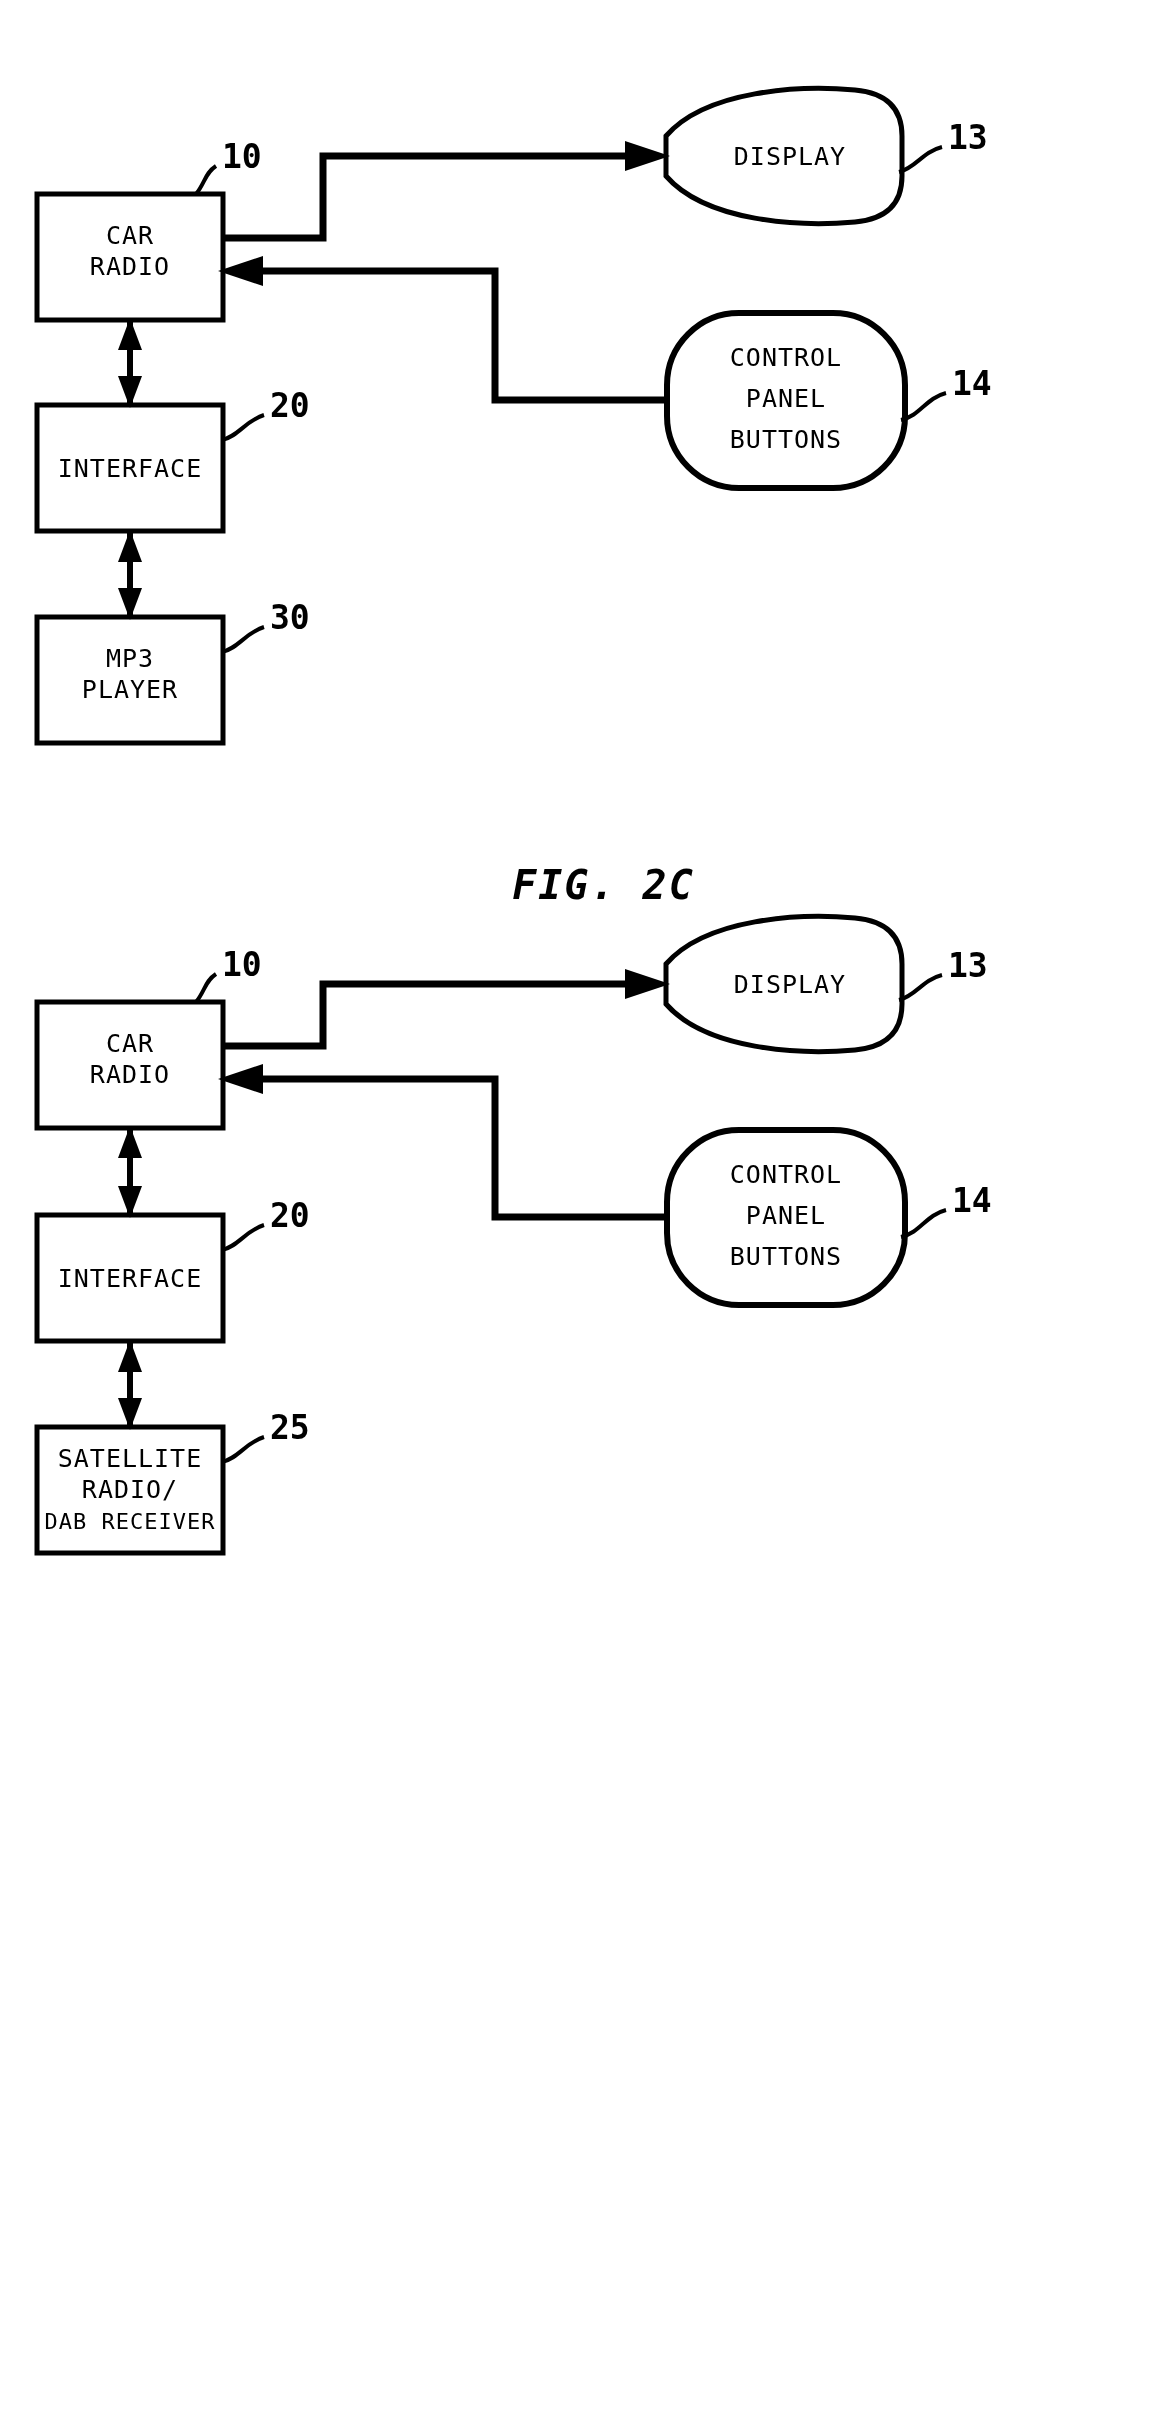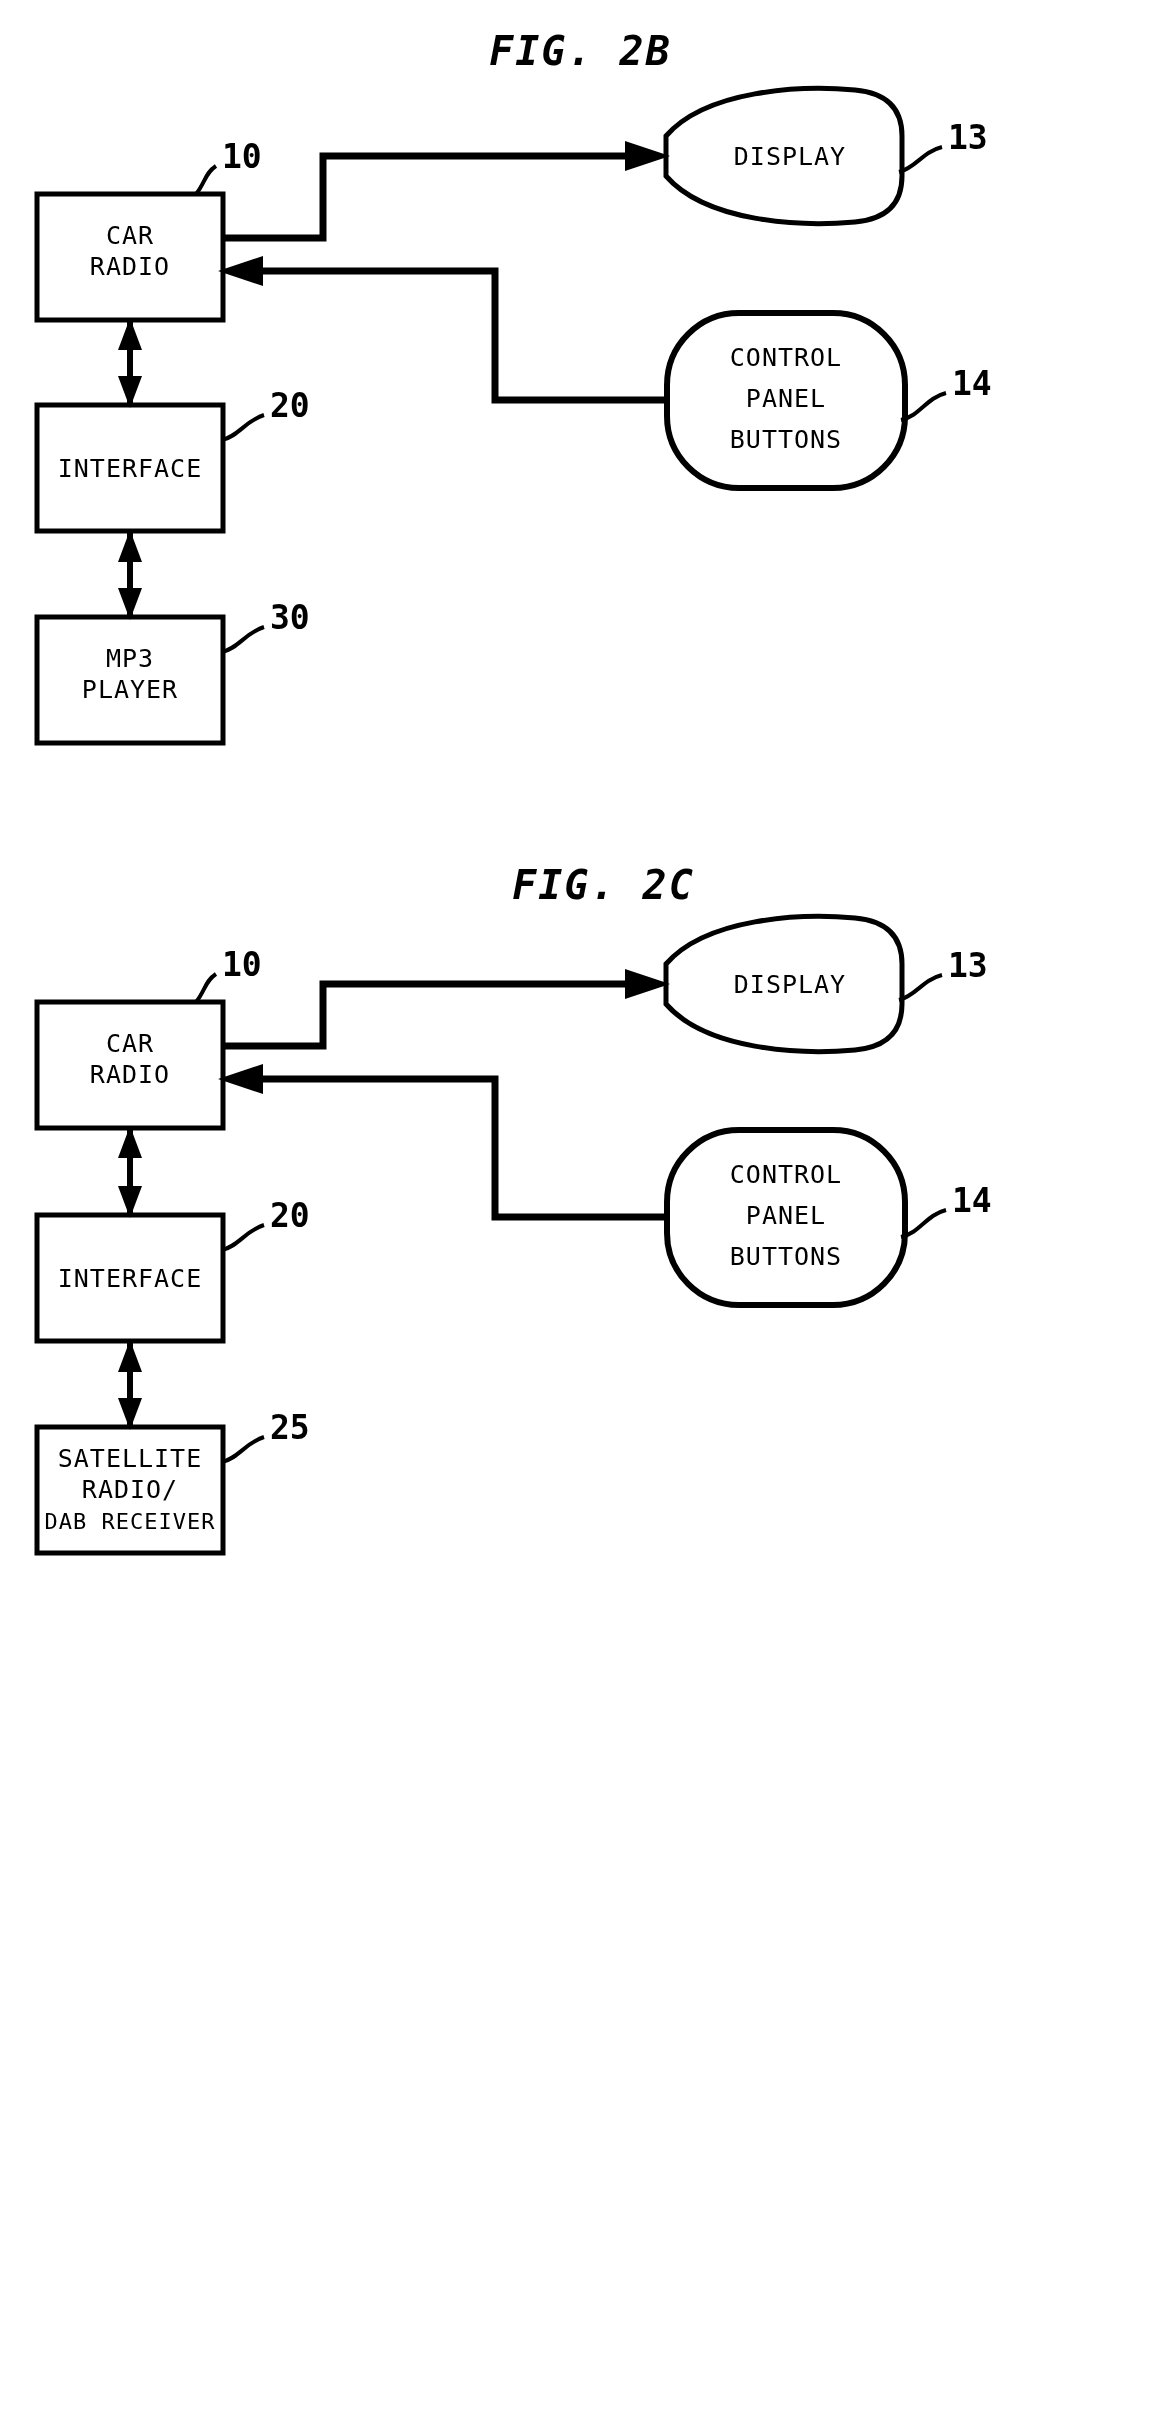--- a/index.html
+++ b/index.html
@@ -14,21 +14,20 @@
             letter-spacing:1px;text-anchor:middle;fill:#000;}
   .reftxt{font-family:"DejaVu Sans Mono",monospace;font-size:33px;
           font-weight:bold;fill:#000;text-anchor:start;}
   .stroke{fill:none;stroke:#000;}
 </style>
 </head>
 <body>
 
 <div class="fig" style="top:0;height:1211px;">
 
-  <div class="figtitle" style="top:28px;">FIG. 2B</div>
 
   <svg width="1161" height="1211" viewBox="0 0 1161 1211">
 
     <g>
       <rect x="37" y="194" width="186" height="126" class="stroke" stroke-width="5"></rect>
       <text class="boxlabel" x="130" y="244">CAR</text>
       <text class="boxlabel" x="130" y="275">RADIO</text>
     </g>
 
     <g>

